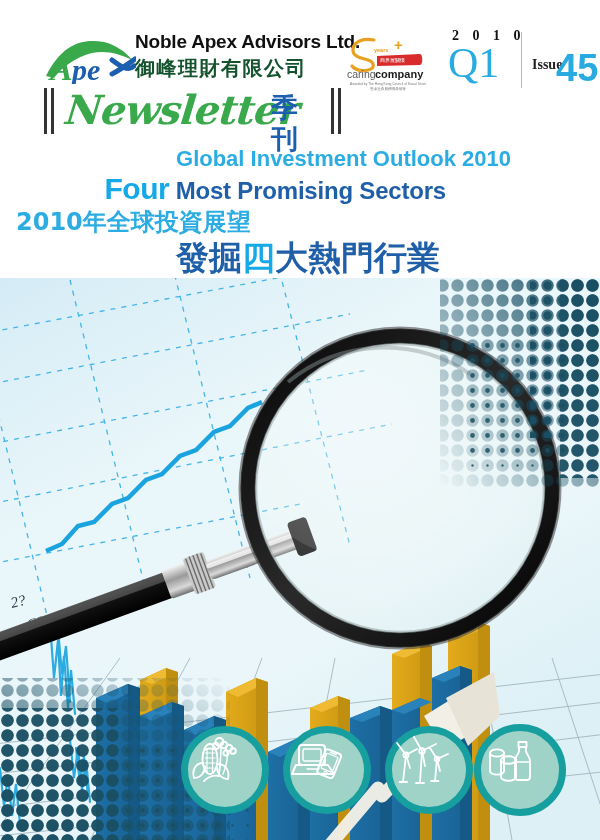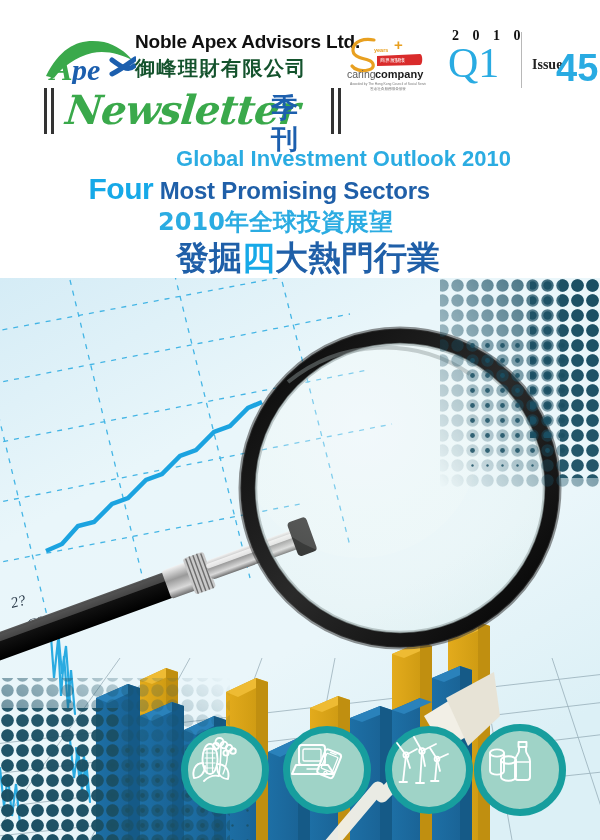--- a/index.html
+++ b/index.html
@@ -34,24 +34,24 @@
   .nl-bar.l1{left:0px;}
   .nl-bar.l2{left:7px;}
   .nl-bar.r1{left:287px;}
   .nl-bar.r2{left:294px;}
   .nl-script{position:absolute;left:22px;top:0px;font-family:"DejaVu Serif","Liberation Serif",serif;font-style:italic;font-weight:bold;font-size:40px;color:#3aa94b;line-height:48px;letter-spacing:-1px;transform:skewX(-6deg);}
   .nl-zh{position:absolute;left:227px;top:6px;font-family:"DejaVu Sans","Liberation Sans",sans-serif;font-weight:bold;font-size:27px;color:#1c5fae;line-height:31px;}
 
   
   .headline{position:absolute;left:0;top:146px;width:600px;height:126px;}
   .h-l1{position:absolute;left:0;top:0;width:504px;text-align:right;font-size:22px;font-weight:bold;color:#2bace2;white-space:nowrap;padding-left:7px;}
-  .h-l2{position:absolute;left:0;top:26px;width:430px;text-align:right;white-space:nowrap;}
+  .h-l2{position:absolute;left:0;top:26px;width:430px;text-align:right;white-space:nowrap;padding-left:16px;}
   .h-four{font-size:30px;font-weight:bold;color:#16a9e8;letter-spacing:-0.5px;}
   .h-rest{font-size:24px;font-weight:bold;color:#1f5fa8;letter-spacing:-0.2px;}
-  .h-l3{position:absolute;left:8px;top:60px;width:535px;text-align:center;font-family:"DejaVu Sans","Liberation Sans",sans-serif;font-size:24px;font-weight:bold;color:#2bace2;white-space:nowrap;letter-spacing:0px;}
+  .h-l3{position:absolute;left:16px;top:60px;width:535px;text-align:left;font-family:"DejaVu Sans","Liberation Sans",sans-serif;font-size:24px;font-weight:bold;color:#2bace2;white-space:nowrap;letter-spacing:0px;}
   .h-l4{position:absolute;left:0;top:90px;width:440px;text-align:right;font-family:"DejaVu Sans","Liberation Sans",sans-serif;font-size:33px;font-weight:bold;color:#1f5fa8;white-space:nowrap;}
   .h-l4 .hl{color:#16a9e8;}
 
   
   .hero{position:absolute;left:0;top:278px;width:600px;height:562px;overflow:hidden;
         background:linear-gradient(160deg,#d8eef7 0%,#e8f5fa 32%,#eef8fb 58%,#e3f2f8 100%);}
   .hero svg{position:absolute;left:0;top:0;}
 
   
   .icons{position:absolute;left:0;top:722px;width:600px;height:100px;}

